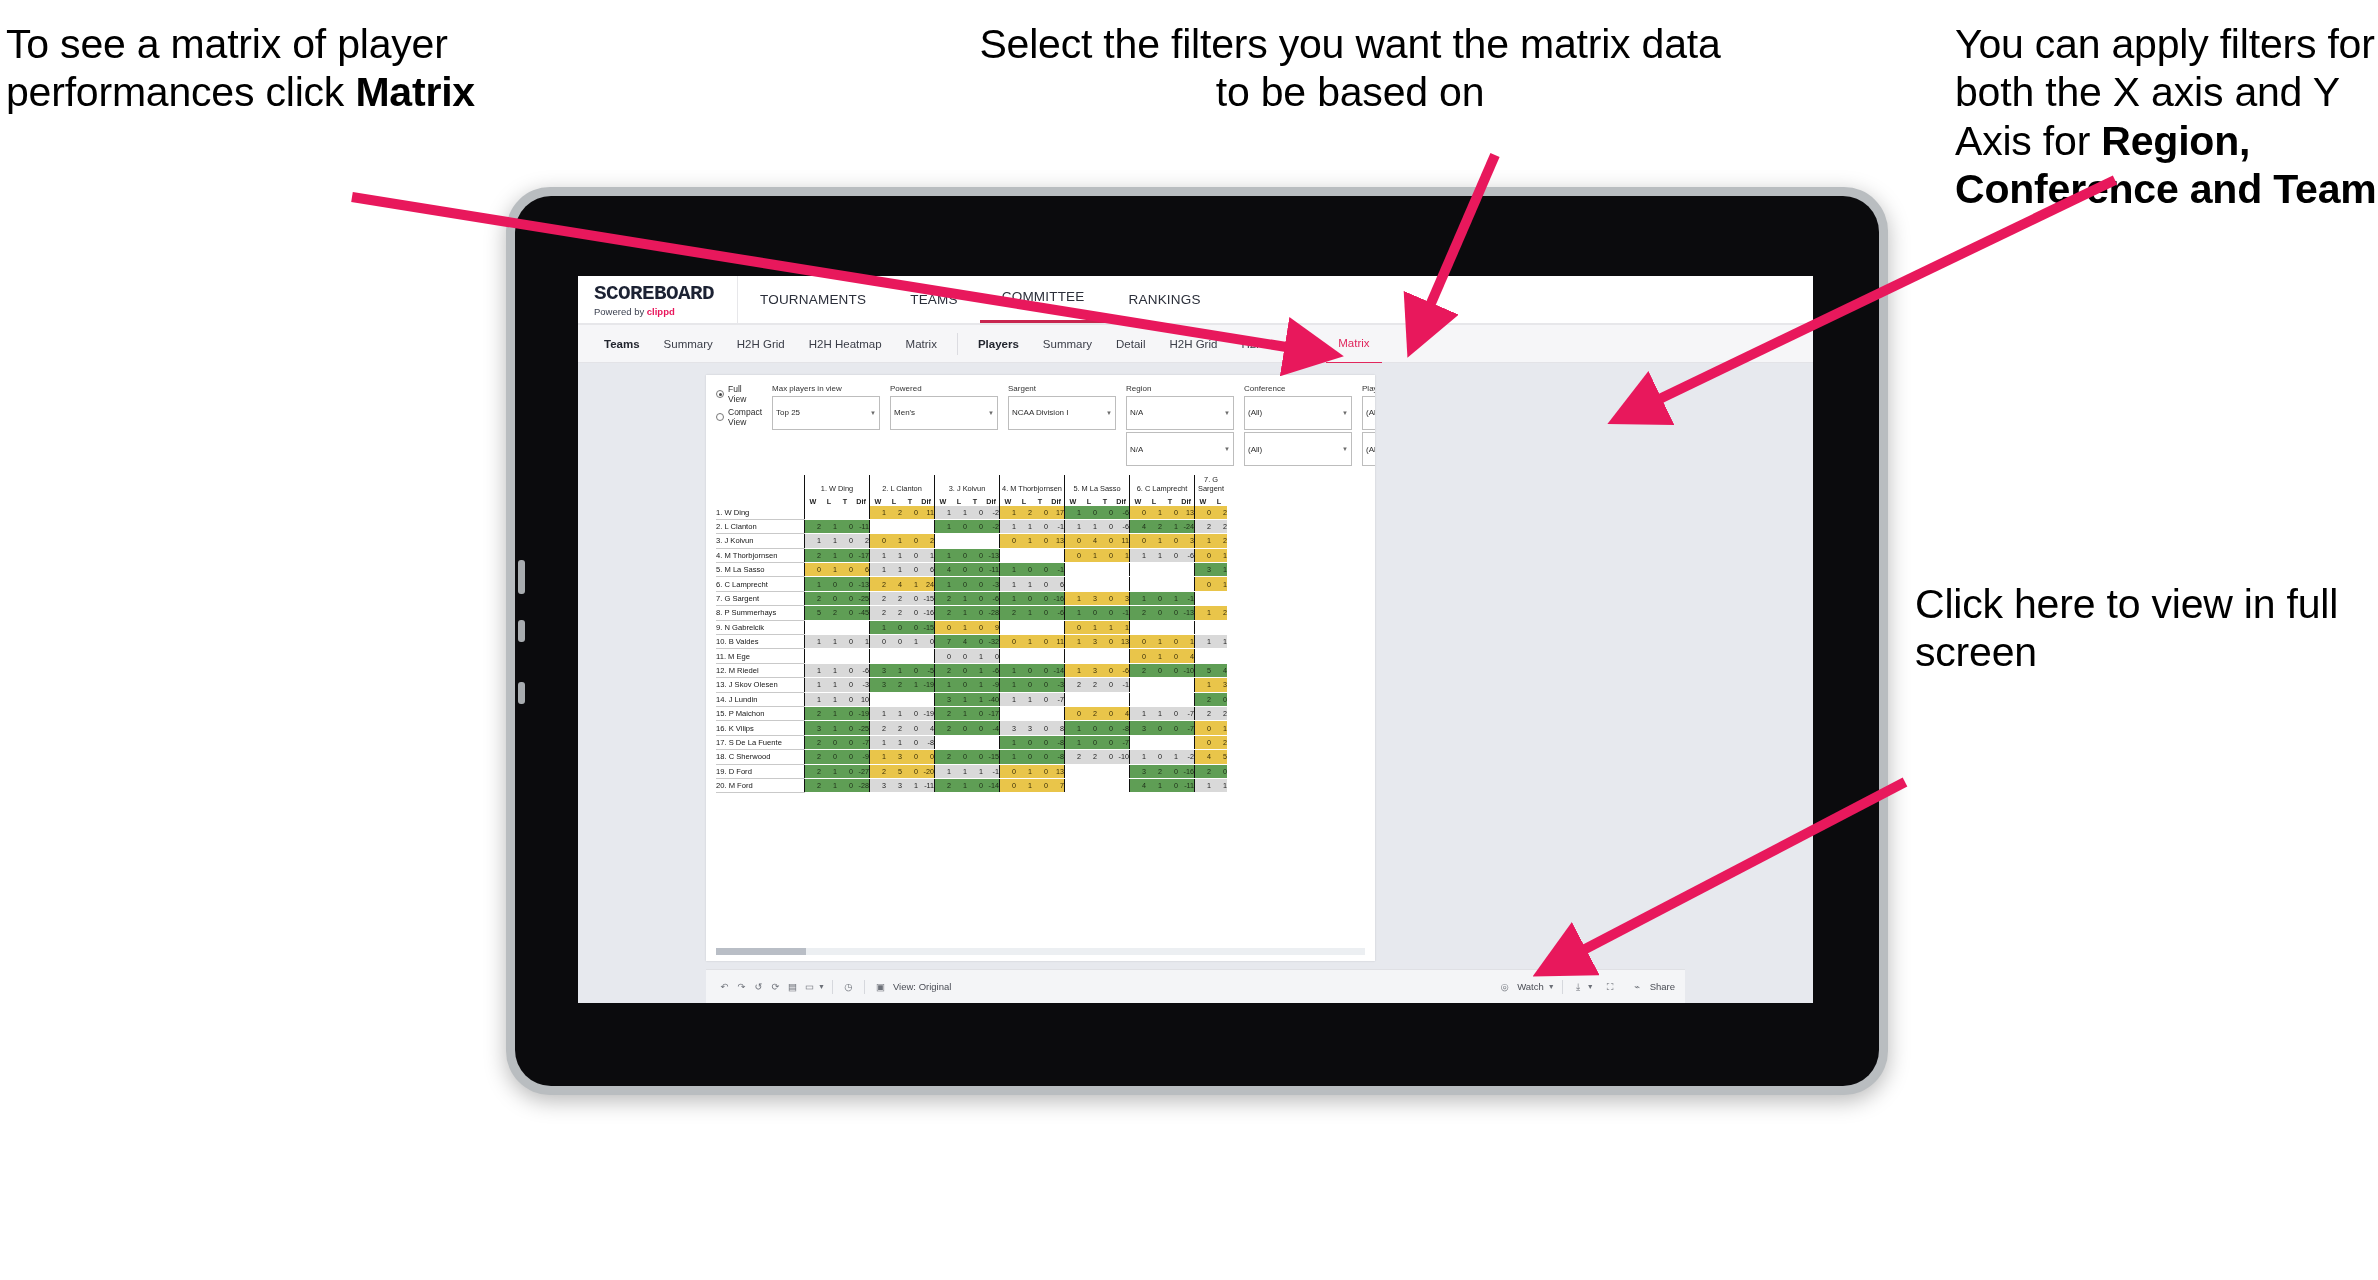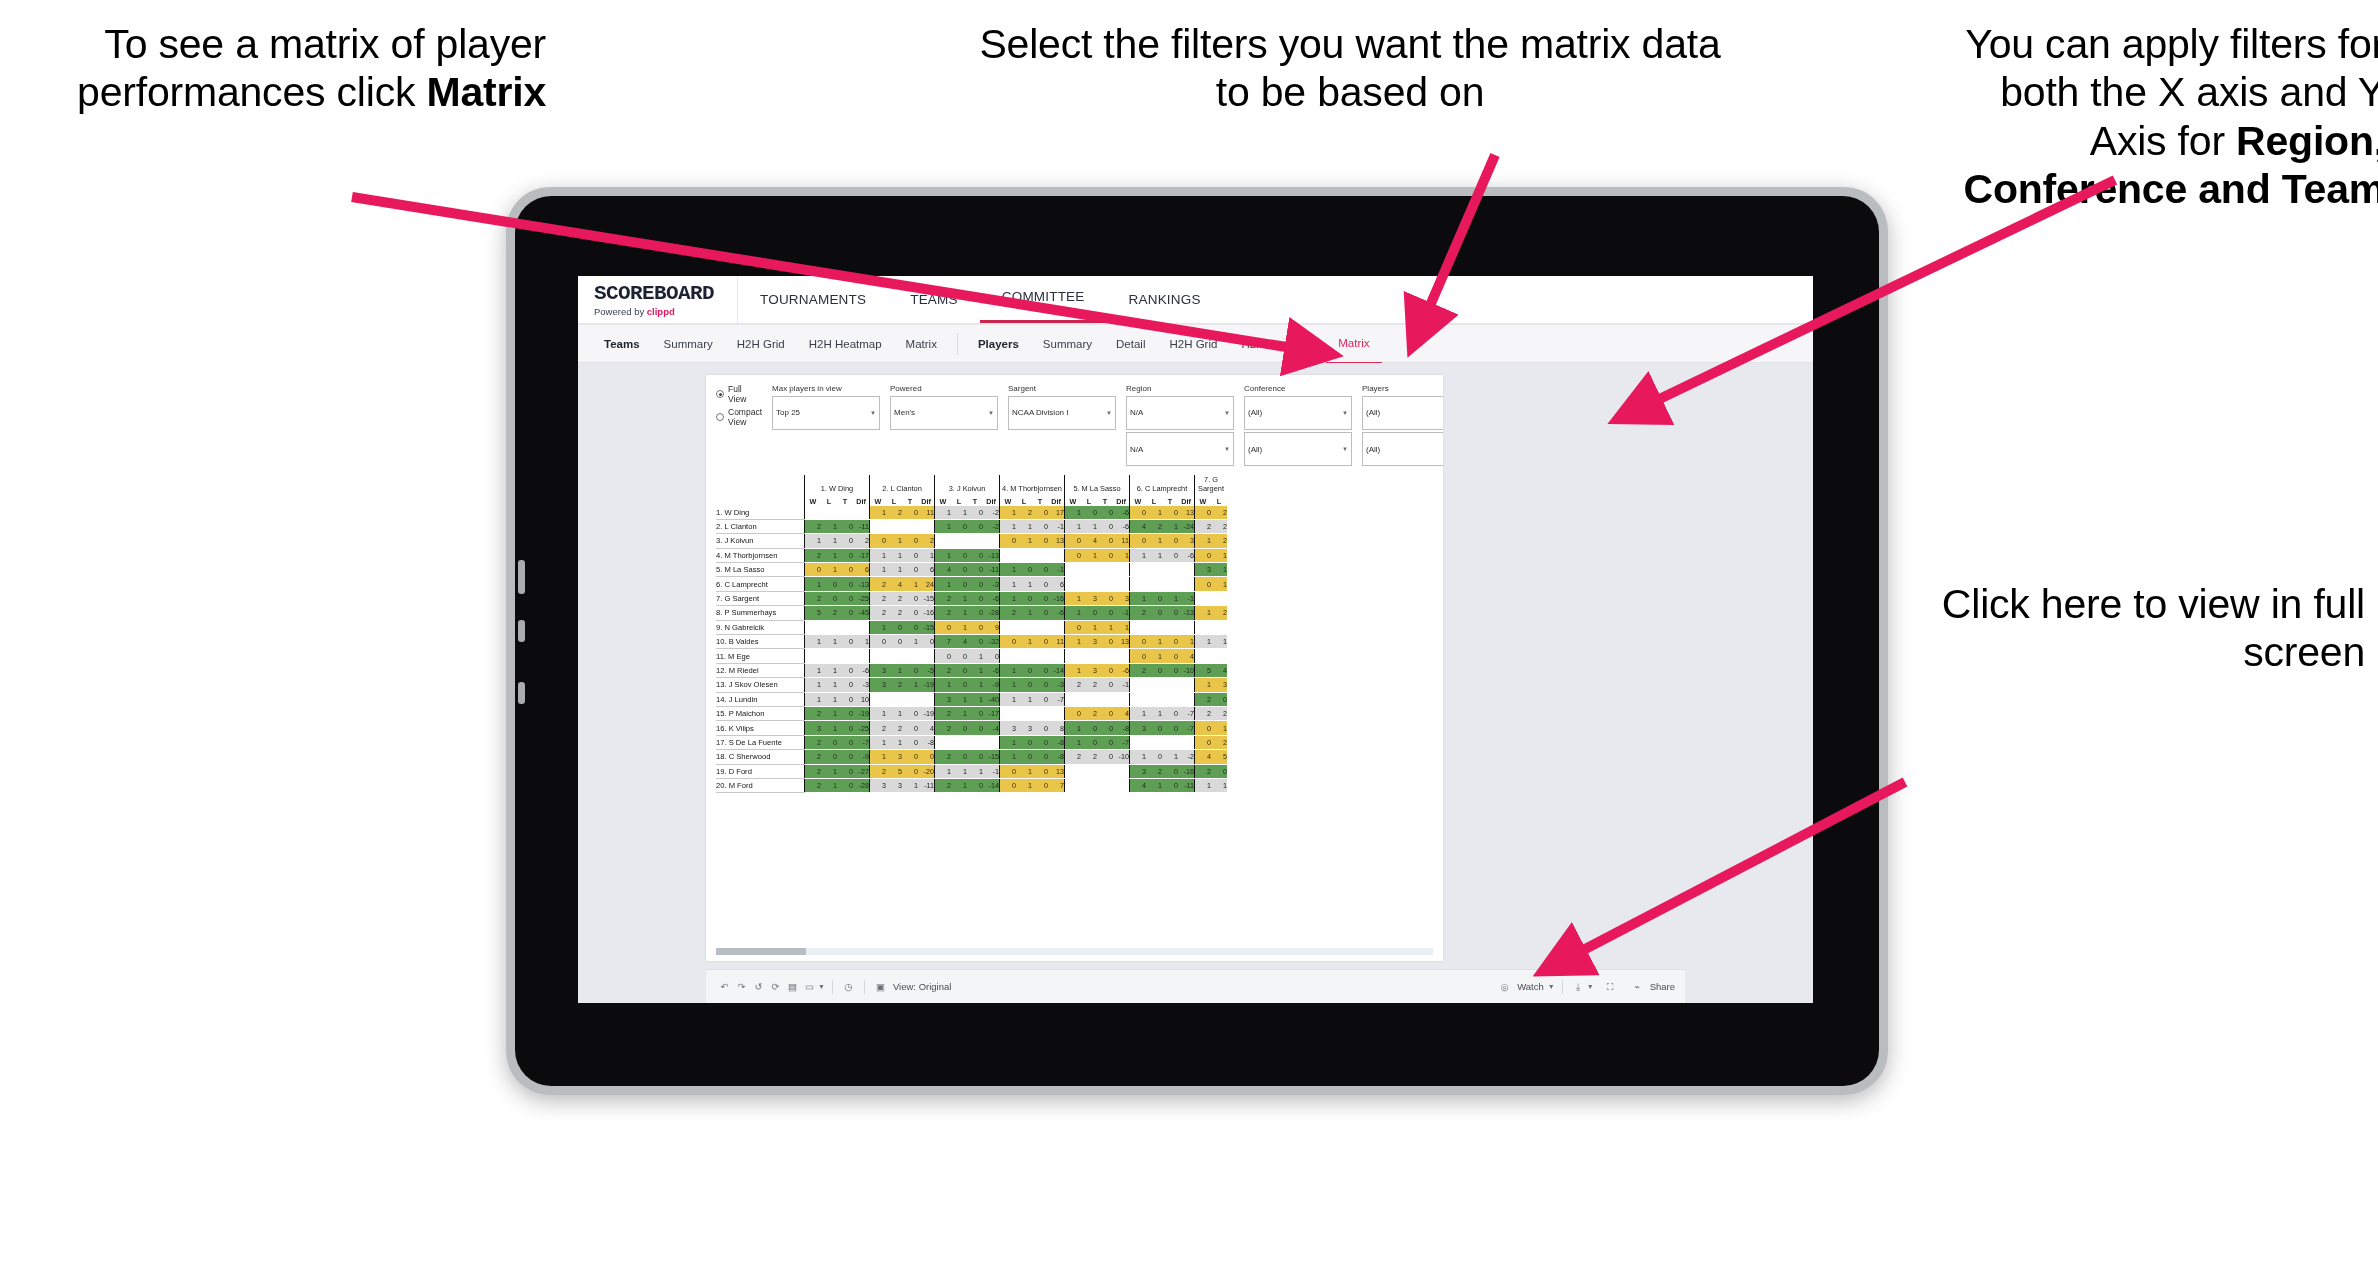--- a/index.html
+++ b/index.html
@@ -1,21 +1,21 @@
 <!DOCTYPE html>
 <html><head>
 <meta charset="utf-8">
 <style>
   html,body{margin:0;padding:0;background:#ffffff;}
   body{width:2378px;height:1280px;position:relative;overflow:hidden;
        font-family:"Liberation Sans",sans-serif;color:#111;}
 
   
   .anno{position:absolute;font-size:41px;line-height:1.18;color:#000;
-        font-family:"Liberation Sans",sans-serif;letter-spacing:-0.2px;text-align:right;}
+        font-family:"Liberation Sans",sans-serif;letter-spacing:-0.2px;}
   .anno b{font-weight:700;}
   #anno-matrix{left:6px;top:20px;width:540px;}
   #anno-filters{left:965px;top:20px;width:770px;text-align:center;}
   #anno-axis{left:1955px;top:20px;width:430px;}
   #anno-full{left:1915px;top:580px;width:450px;}
 
   
   .arrow-layer{position:absolute;left:0;top:0;width:2378px;height:1280px;
                pointer-events:none;}
 
@@ -53,21 +53,21 @@
   .subbar{display:flex;align-items:center;height:38px;background:#f6f6f8;
           border-bottom:1px solid #e3e3e7;padding-left:14px;box-sizing:border-box;}
   .sub-group{display:flex;align-items:center;}
   .sub-lead{font-size:11.5px;font-weight:700;color:#23262f;padding:0 12px;}
   .sub-item{font-size:11.5px;color:#3a3d47;padding:0 12px;line-height:38px;}
   .sub-item.active{color:#e0265c;border-bottom:2px solid #e0265c;}
   .sub-sep{width:1px;height:22px;background:#dcdce1;margin:0 8px;}
 
   
   #viz{position:absolute;left:0;top:87px;right:0;bottom:0;background:#e7e9ee;}
-  #sheet{position:absolute;left:128px;top:12px;width:737px;bottom:42px;
+  #sheet{position:absolute;left:128px;top:12px;width:669px;bottom:42px;
          background:#fff;box-shadow:0 0 2px rgba(0,0,0,.13);overflow:hidden;}
 
   
   .filters{display:flex;padding:9px 8px 6px 10px;gap:0;align-items:flex-start;
            font-size:8px;color:#2c2c2c;}
   .fcol{margin-right:10px;}
   .flabel{font-size:8px;color:#333;margin-bottom:2.5px;white-space:nowrap;}
   .fsel{border:1px solid #bdbdbd;background:#fff;height:13px;width:108px;
         display:flex;align-items:center;justify-content:space-between;
         padding:16px 3px;box-sizing:border-box;font-size:8px;color:#2c2c2c;

